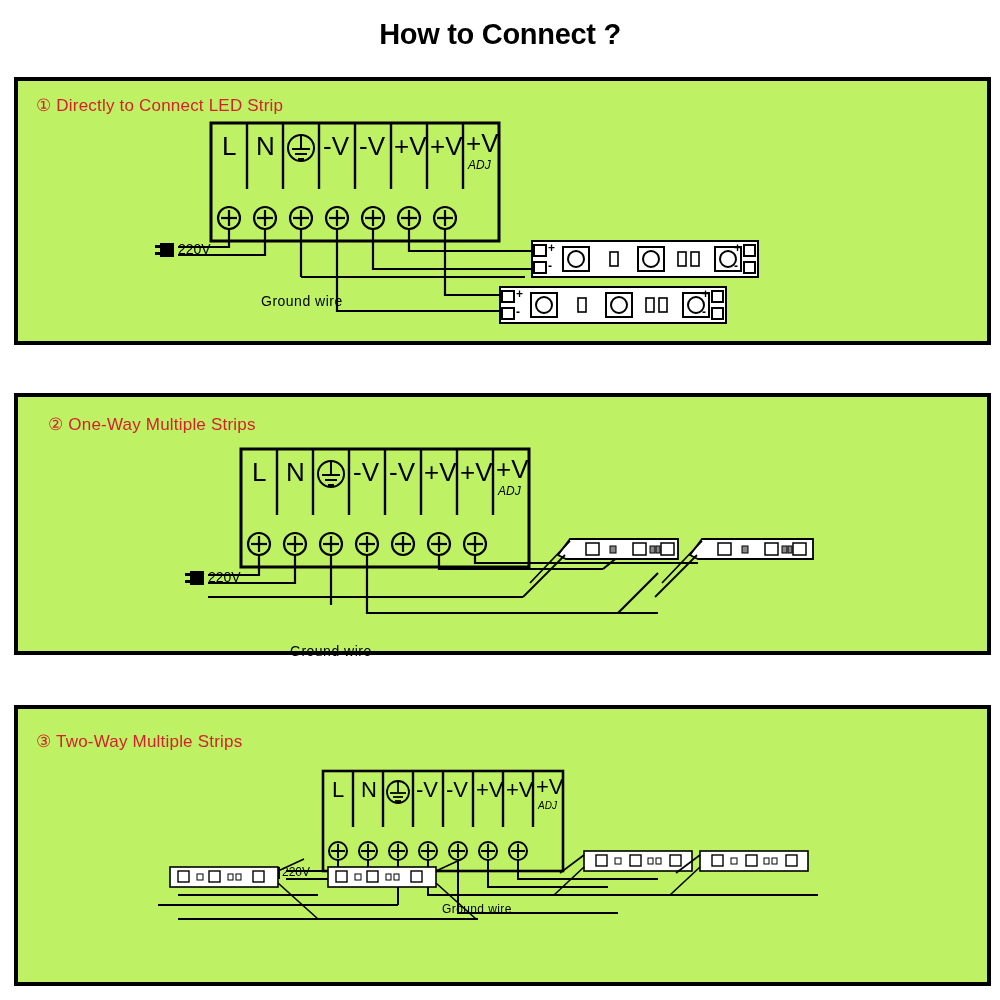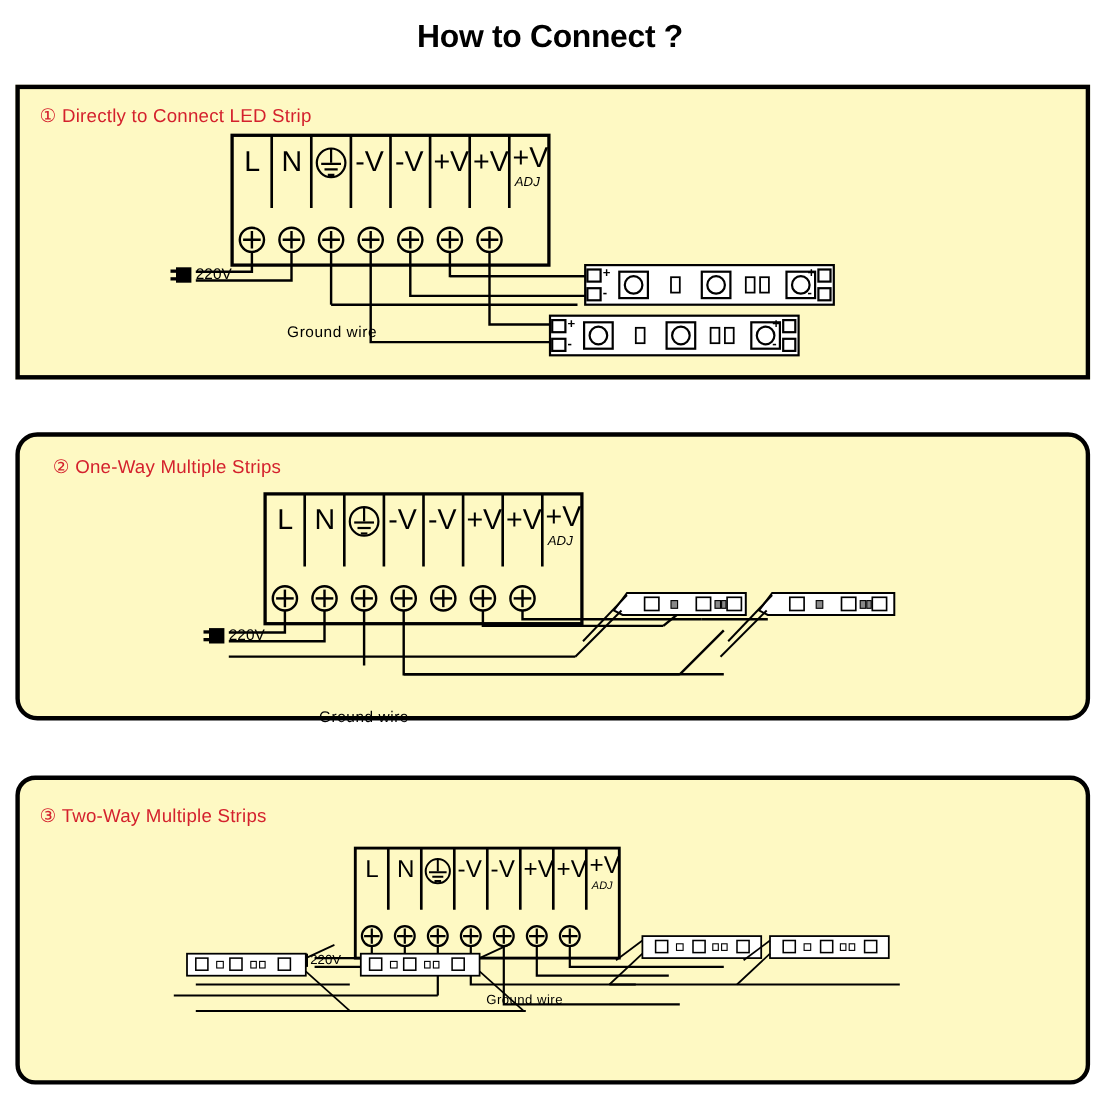--- a/index.html
+++ b/index.html
@@ -12,26 +12,26 @@
   }
   #page-title{
     position:absolute;left:0;top:18px;width:1000px;
     text-align:center;
     font-size:29px;font-weight:bold;color:#000000;
     letter-spacing:-0.3px;
   }
   .panel{
     position:absolute;
     border:4px solid #000000;
-    background:#fef9c3;
+    background:#bef264;
     box-sizing:border-box;
   }
   #panel-1{left:14px;top:77px;width:977px;height:268px;}
-  #panel-2{left:14px;top:393px;width:977px;height:262px;border-radius:20px;}
-  #panel-3{left:14px;top:705px;width:977px;height:281px;border-radius:18px;}
+  #panel-2{left:14px;top:393px;width:977px;height:262px;}
+  #panel-3{left:14px;top:705px;width:977px;height:281px;}
   .panel-heading{
     position:absolute;
     color:#d4212d;
     font-size:17px;
     white-space:nowrap;
     letter-spacing:0.2px;
   }
   #heading-1{left:18px;top:14px;}
   #heading-2{left:30px;top:17px;}
   #heading-3{left:18px;top:22px;}

